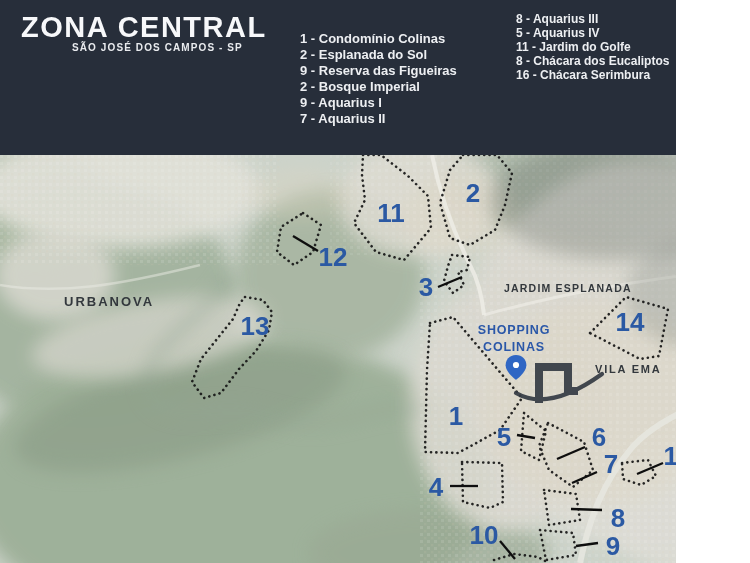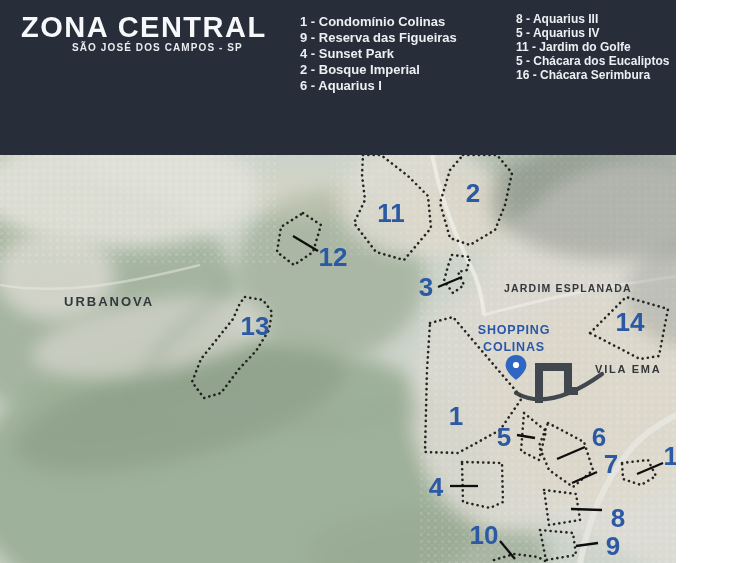--- a/index.html
+++ b/index.html
@@ -8,21 +8,21 @@
     background:#272e3a;font-family:"Liberation Sans",sans-serif;
     -webkit-font-smoothing:antialiased;
   }
   
   .header{position:absolute;left:0;top:0;width:750px;height:155px;background:#272e3a;}
   .title{position:absolute;left:21px;top:11px;font-size:29px;font-weight:bold;
          color:#f7f8fa;letter-spacing:1.5px;}
   .subtitle{position:absolute;left:24px;top:42px;font-size:10px;font-weight:bold;
          color:#e9ebee;letter-spacing:1.1px;margin-left:48px;}
   .legend{position:absolute;color:#edeff2;font-weight:600;}
-  .legend.col1{left:300px;top:14px;font-size:13px;line-height:16px;}
+  .legend.col1{left:300px;top:31px;font-size:13px;line-height:16px;}
   .legend.col2{left:516px;top:13px;font-size:12px;line-height:13.9px;}
   .legend div{white-space:nowrap;}
   
   .map{position:absolute;left:0;top:155px;width:750px;height:408px;background:#c3cbc0;}
   svg{display:block;}
   svg text{font-family:"Liberation Sans",sans-serif;}
   .marker{font-size:26px;font-weight:bold;fill:#2b59a3;}
   .arealabel{font-weight:bold;fill:#33383d;}
   .shoplabel{font-size:12.5px;font-weight:bold;fill:#2a57a8;letter-spacing:.8px;}
   .dots{fill:none;stroke:#161616;stroke-width:2.6;stroke-linecap:round;
@@ -33,31 +33,32 @@
 <body>
 
 <div class="screen">
 
   <div class="header">
     <div class="title">ZONA CENTRAL</div>
     <div class="subtitle">SÃO JOSÉ DOS CAMPOS - SP</div>
 
     <div class="legend col1">
       <div>1 - Condomínio Colinas</div>
+      <div>2 - Esplanada do Sol</div>
       <div>9 - Reserva das Figueiras</div>
-      <div>4 - Sunset Park</div>
       <div>2 - Bosque Imperial</div>
-      <div>6 - Aquarius I</div>
+      <div>9 - Aquarius I</div>
+      <div>7 - Aquarius II</div>
     </div>
 
     <div class="legend col2">
       <div>8 - Aquarius III</div>
       <div>5 - Aquarius IV</div>
       <div>11 - Jardim do Golfe</div>
-      <div>5 - Chácara dos Eucaliptos</div>
+      <div>8 - Chácara dos Eucaliptos</div>
       <div>16 - Chácara Serimbura</div>
     </div>
   </div>
 
   <div class="map">
     <svg width="750" height="408" viewBox="0 0 750 408">
       <defs>
         <filter id="blur" x="-40%" y="-40%" width="180%" height="180%">
           <feGaussianBlur stdDeviation="9"></feGaussianBlur>
         </filter>

